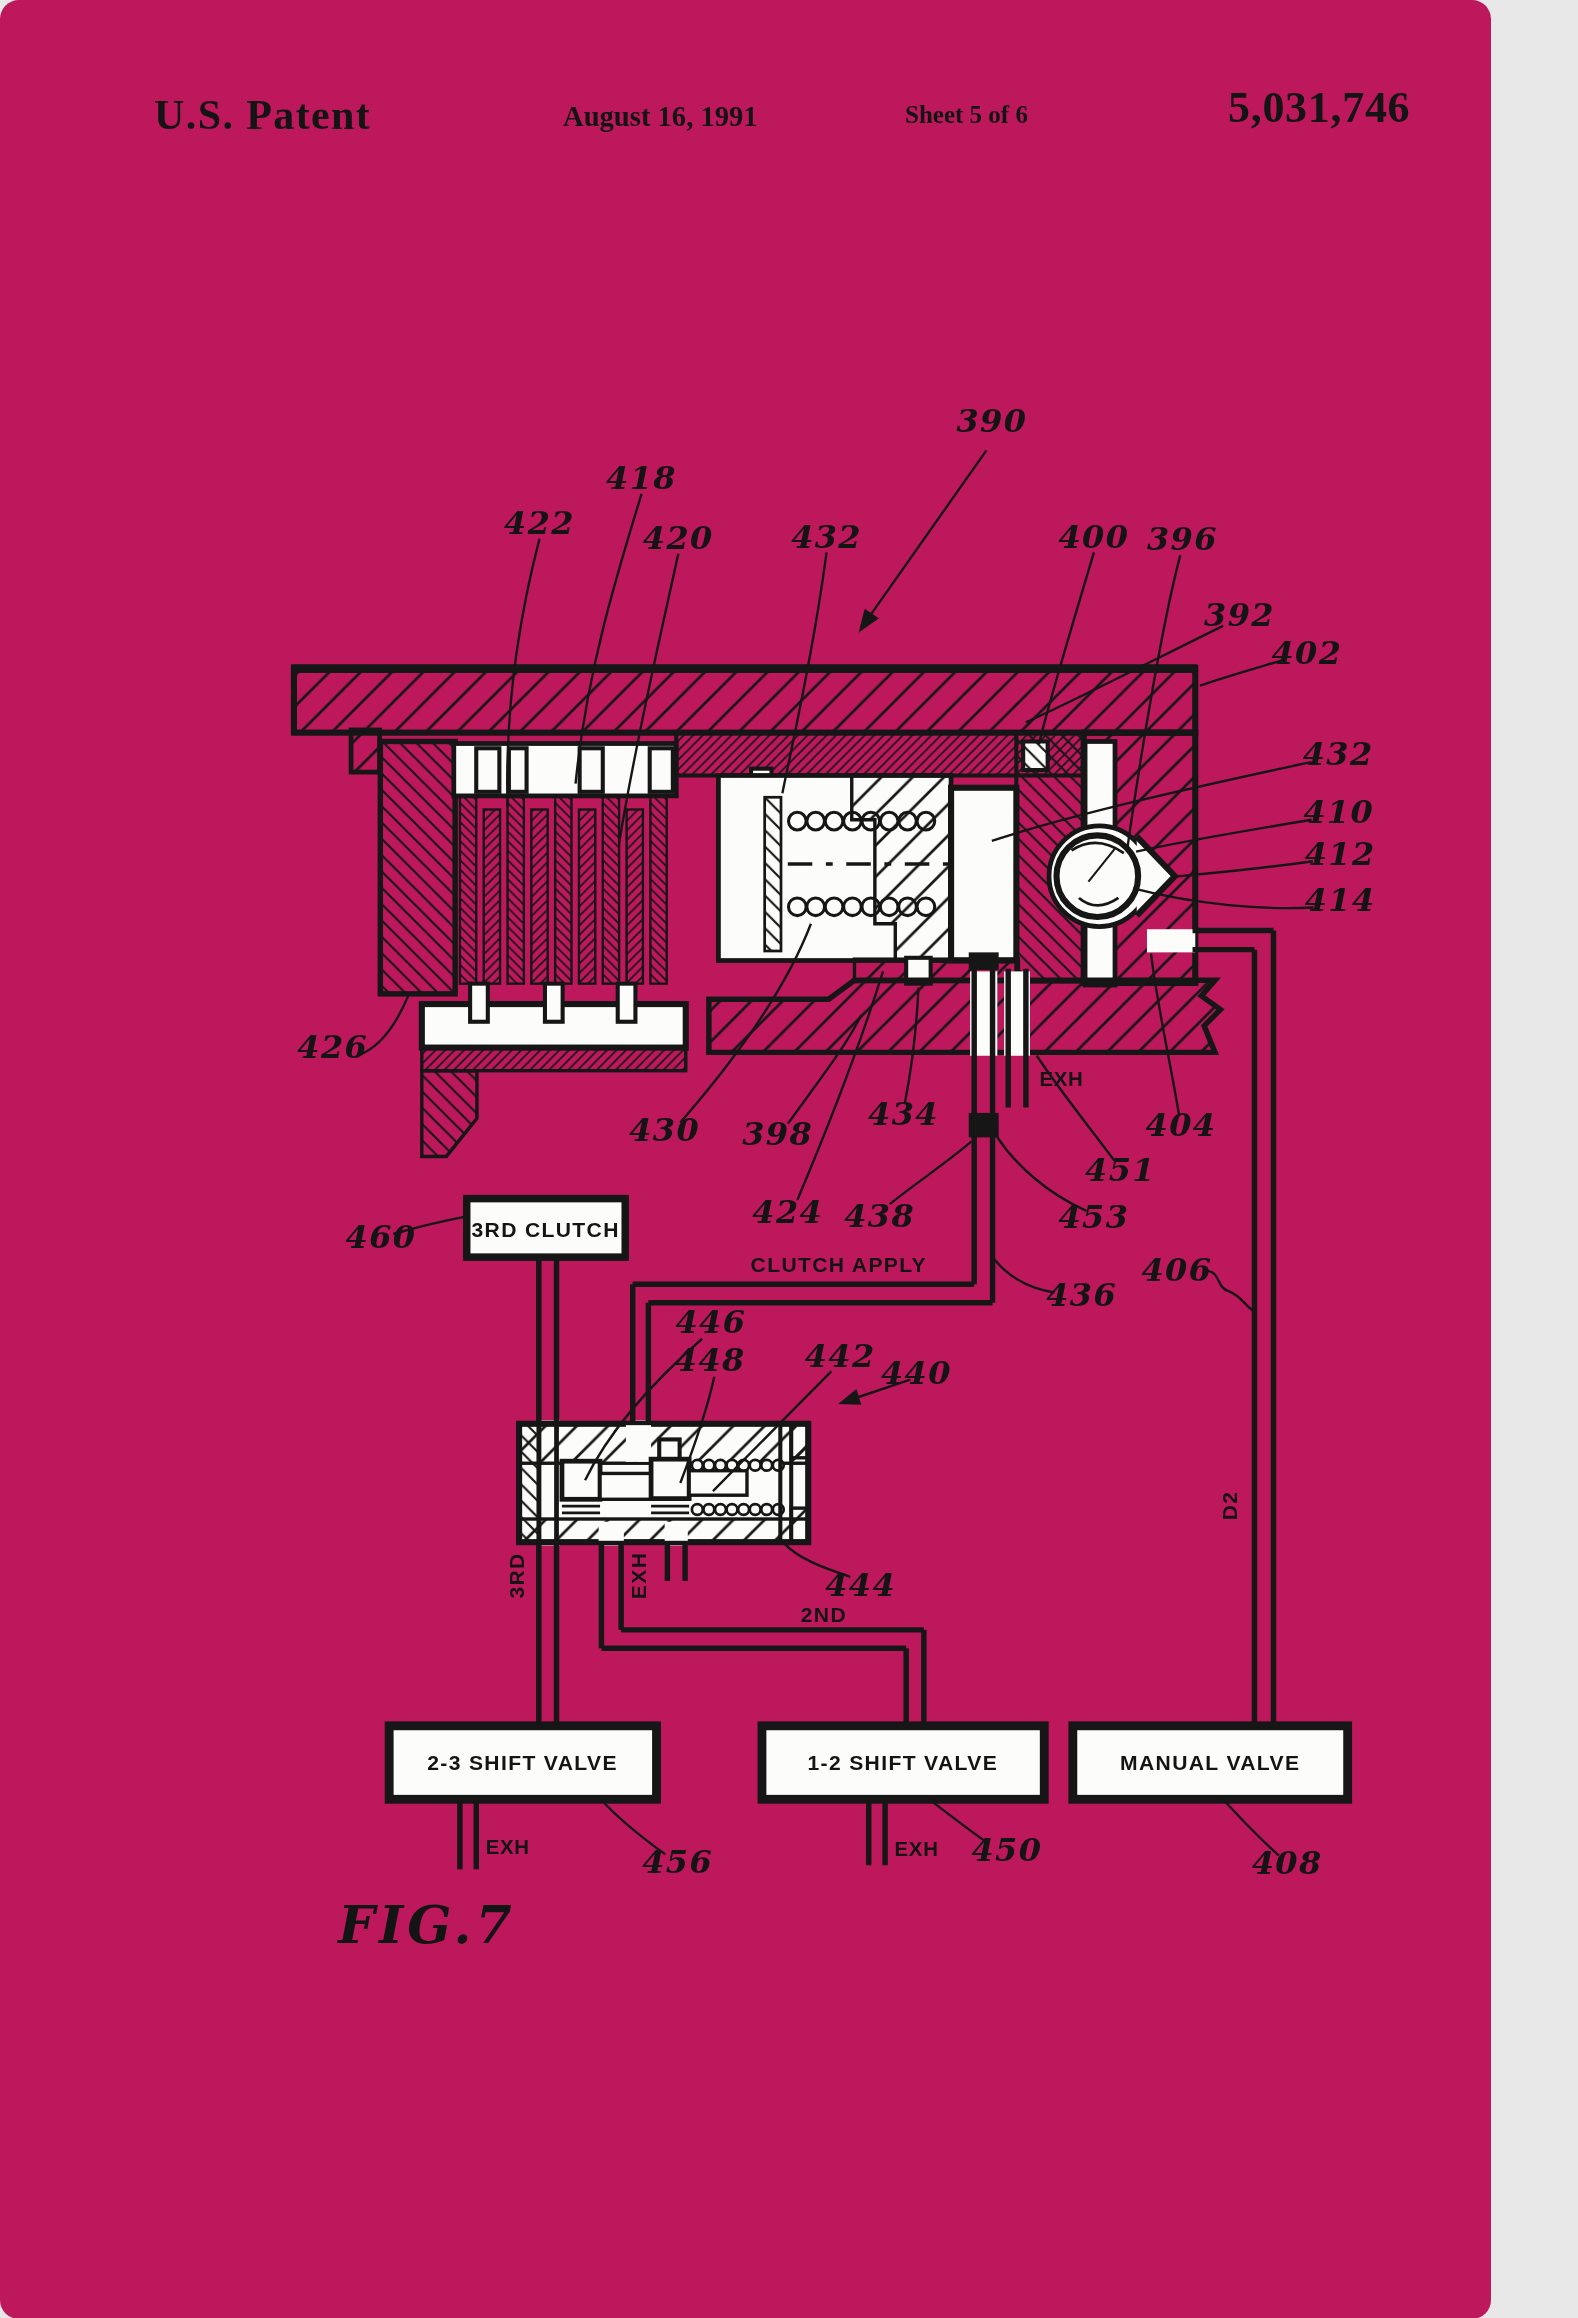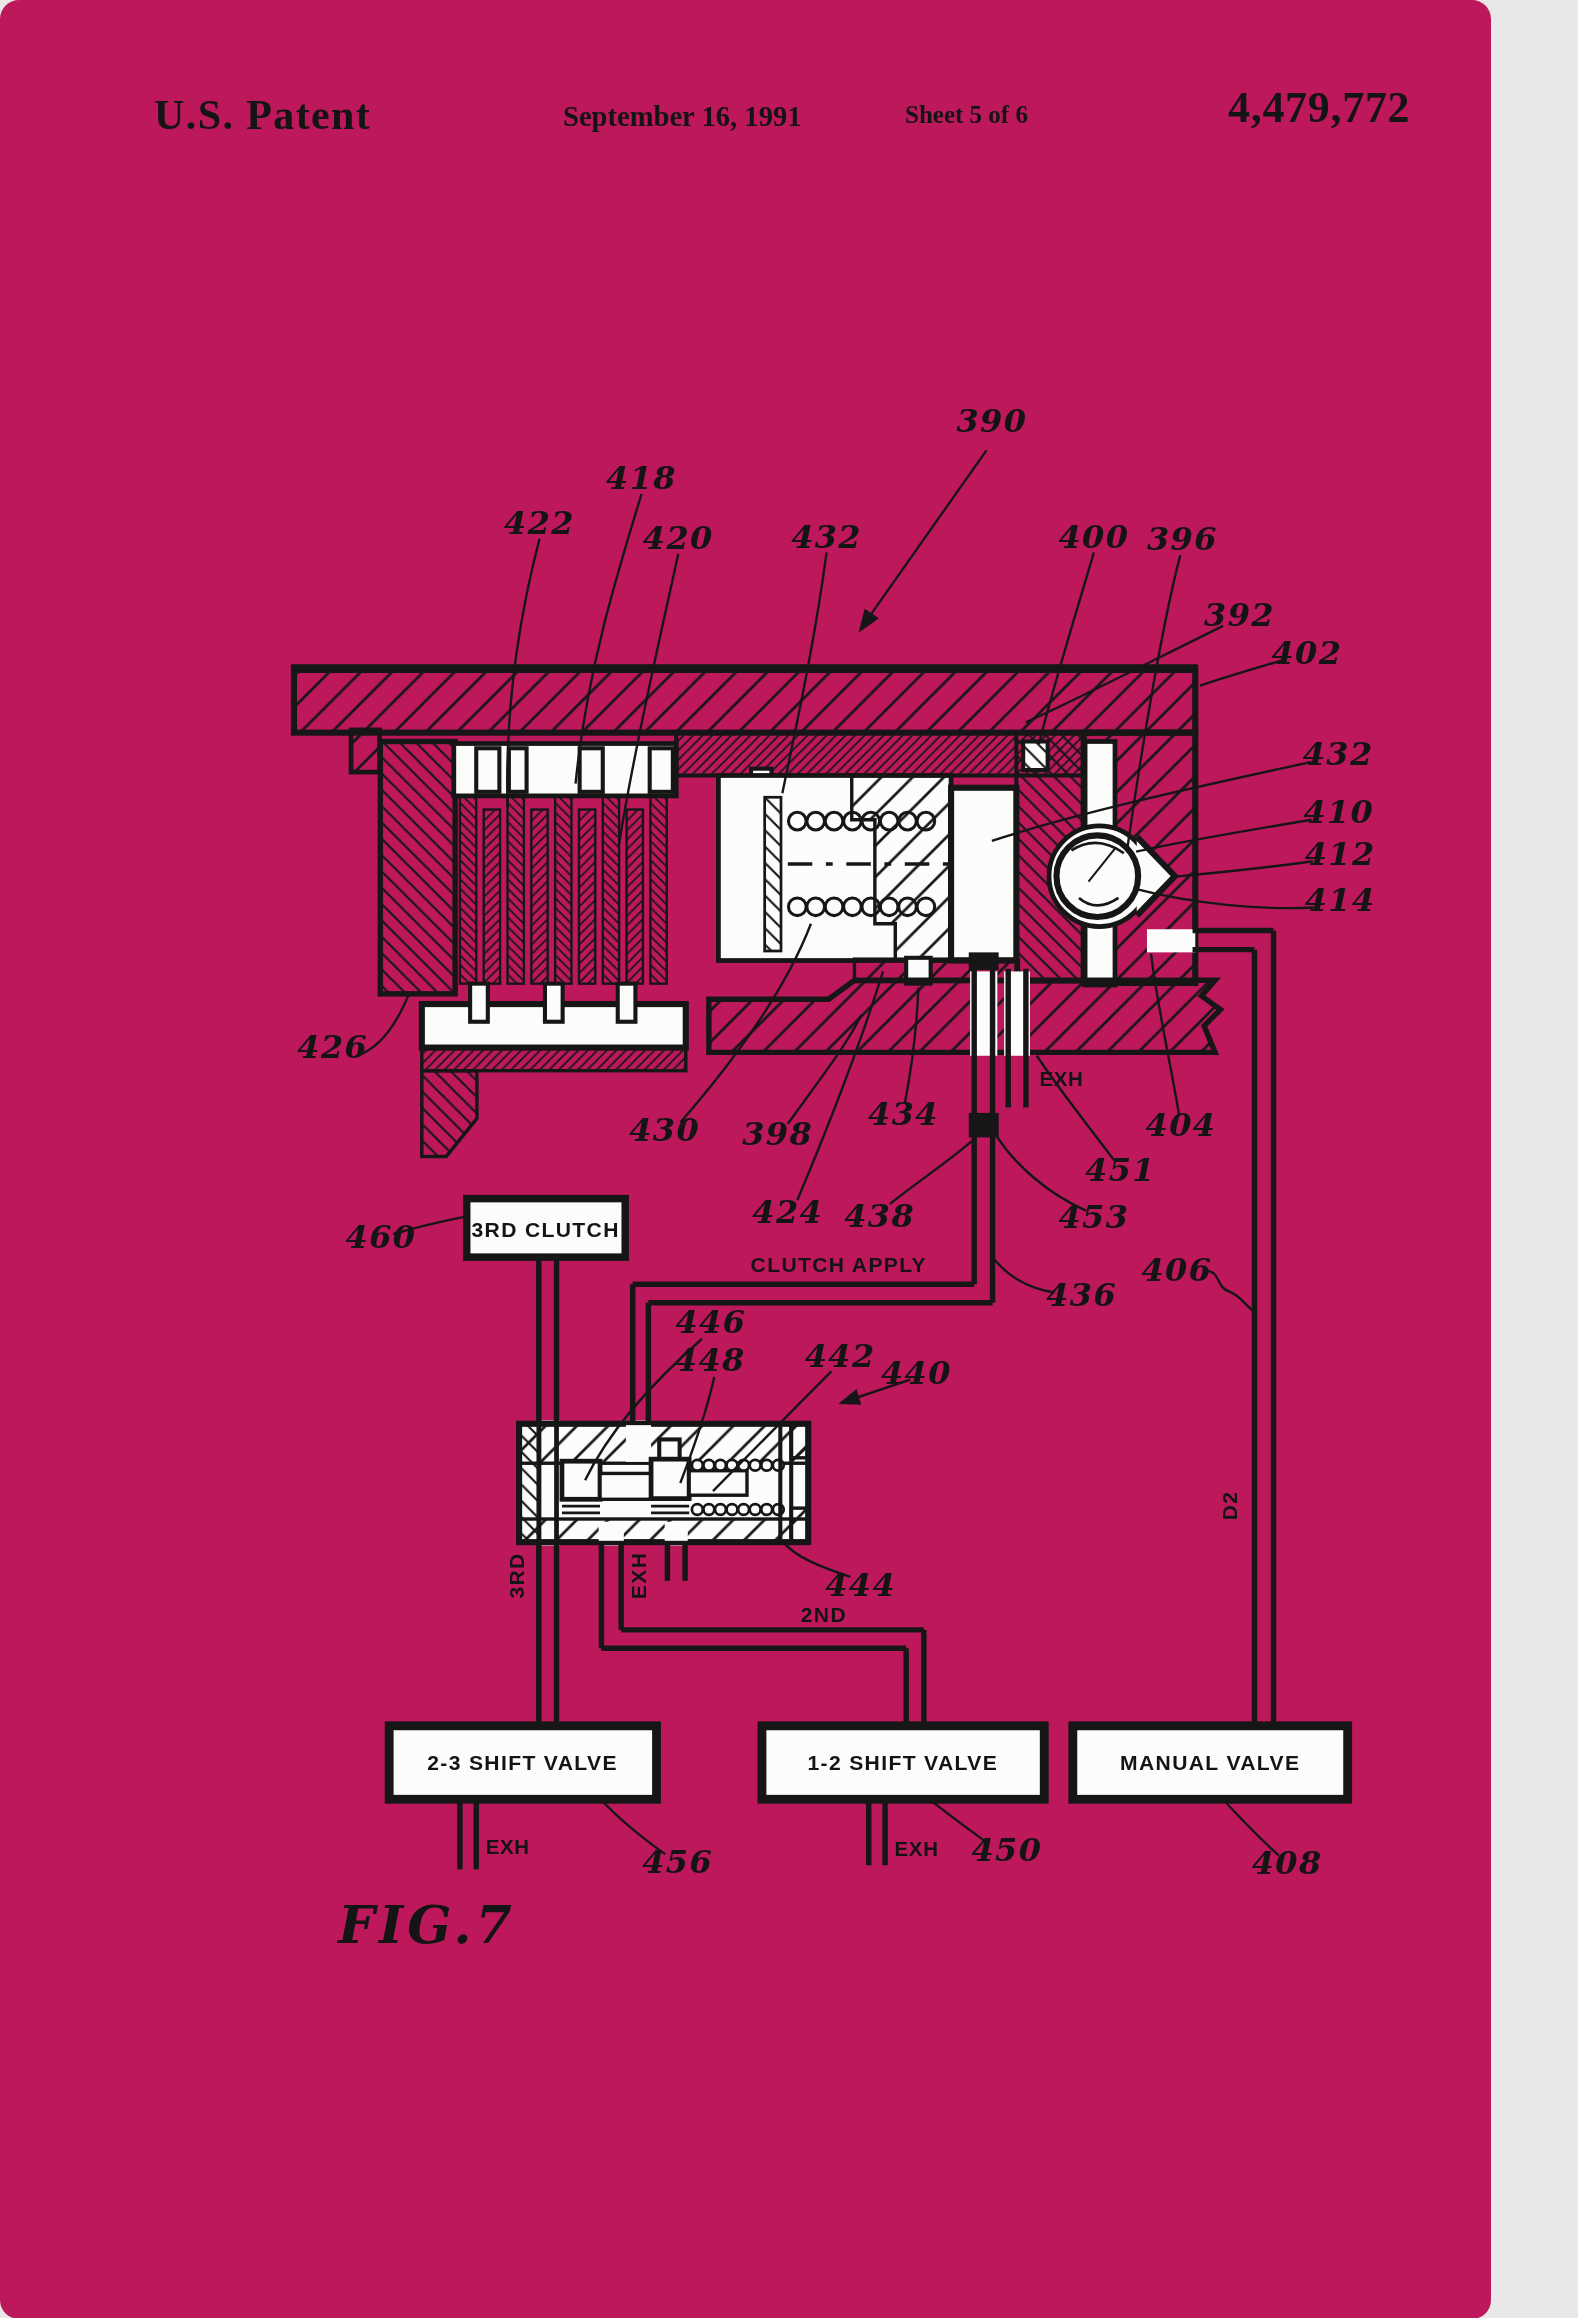--- a/index.html
+++ b/index.html
@@ -20,23 +20,23 @@
        letter-spacing:2px;text-anchor:middle;}
   .cap{font-family:"DejaVu Serif", serif;font-style:italic;font-weight:700;
        font-size:76px;letter-spacing:6px;}
 </style>
 </head>
 <body>
 
 <div id="page">
 
   <div class="hdr" id="hdr-title">U.S. Patent</div>
-  <div class="hdr" id="hdr-date">September 16, 1991</div>
+  <div class="hdr" id="hdr-date">August 16, 1991</div>
   <div class="hdr" id="hdr-sheet">Sheet 5 of 6</div>
-  <div class="hdr" id="hdr-patnum">4,479,772</div>
+  <div class="hdr" id="hdr-patnum">5,031,746</div>
 
   <svg width="1579" height="2319" viewBox="0 0 2321 3409">
     <defs>
       <pattern id="hA" width="46" height="46" patternUnits="userSpaceOnUse">
         <path d="M0 46 L46 0 M-11.5 11.5 L11.5 -11.5 M34.5 57.5 L57.5 34.5" stroke="#161616" stroke-width="4" fill="none"></path>
       </pattern>
       <pattern id="hB" width="24" height="24" patternUnits="userSpaceOnUse">
         <path d="M0 0 L24 24 M-6 18 L6 30 M18 -6 L30 6" stroke="#161616" stroke-width="3.2" fill="none"></path>
       </pattern>
       <pattern id="hC" width="14" height="14" patternUnits="userSpaceOnUse">

